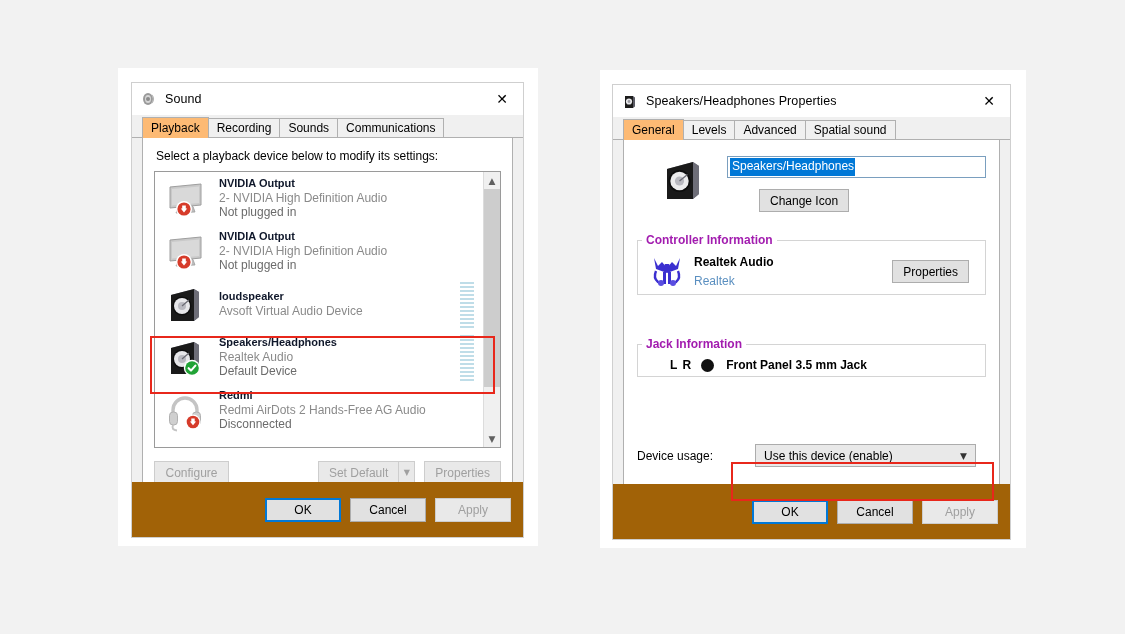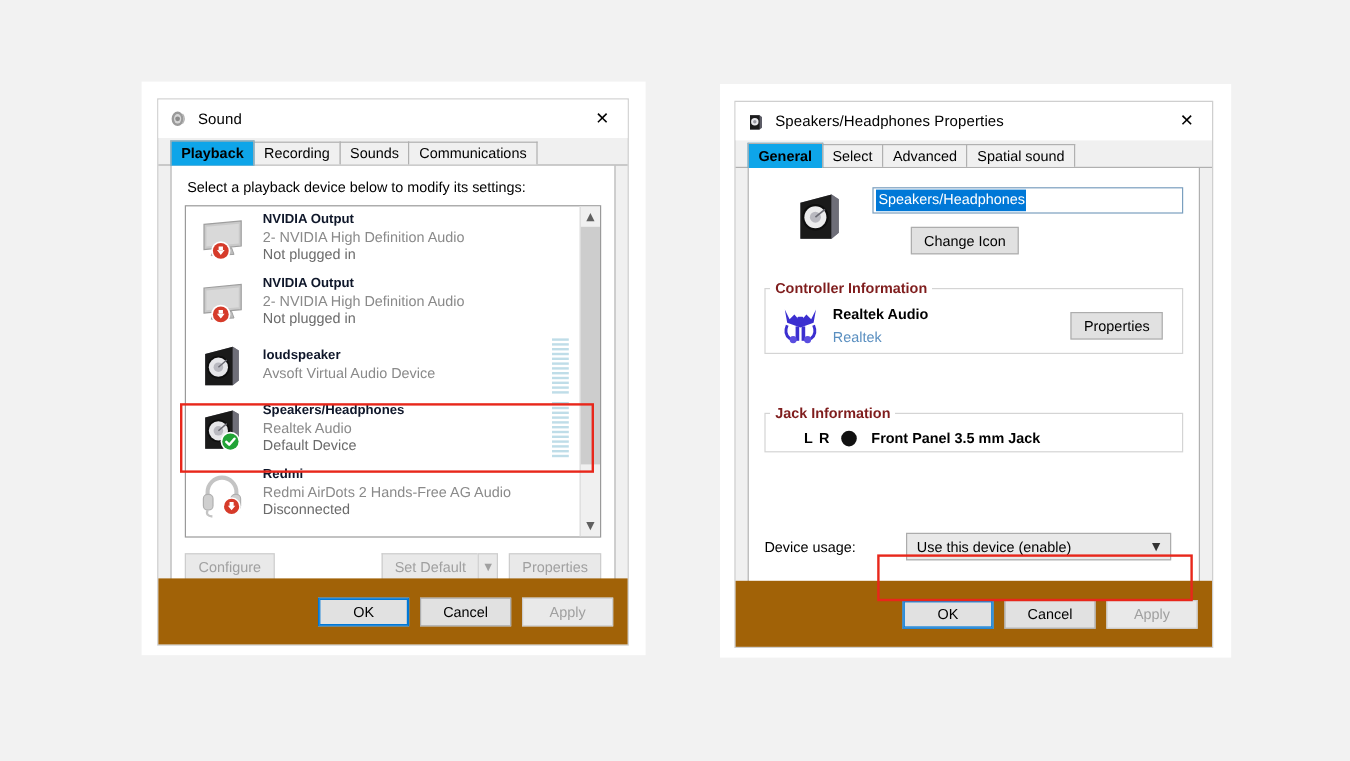--- a/index.html
+++ b/index.html
@@ -45,21 +45,21 @@
     display:flex; align-items:flex-end; height:21px;
     padding-left:10px; margin-top:2px;
     border-bottom:1px solid #b0b0b0; position:relative; z-index:1;
   }
   .tab {
     height:19px; line-height:18px; padding:0 8px;
     border:1px solid #b0b0b0; border-bottom:none;
     background:#f0f0f0; margin-right:-1px; font-size:12px; color:#000;
     cursor:default;
   }
-  .tab.active { background:#0ea5e9; height:21px; line-height:20px; position:relative; top:1px; z-index:2;font-weight:bold; }
+  .tab.active { background:#fdba74; height:21px; line-height:20px; position:relative; top:1px; z-index:2; }
 
   .tabpage {
     margin:0 10px; background:#ffffff;
     border:1px solid #b0b0b0; border-top:none;
     position:relative;
   }
 
   
   #sound-page { height:355px; padding:11px 11px 0 11px; }
   .hint { font-size:12px; margin:0 0 8px 2px; color:#000; }
@@ -139,21 +139,21 @@
   .name-input .sel {
     background:#0078d7; color:#ffffff; font-size:12px;
     padding:1px 1px 2px 2px; line-height:1.25;
   }
   .change-icon-btn { margin-top:11px;margin-left:32px; }
 
   fieldset {
     border:1px solid #d4d4d4; margin:0; padding:0;
     font-size:12px;
   }
-  legend { padding:0 4px; font-size:12px; font-weight:bold; color:#7f1d1d; margin-left:4px; }
+  legend { padding:0 4px; font-size:12px; font-weight:bold; color:#a21caf; margin-left:4px; }
   #ctrl-group { margin-top:21px; height:62px; }
   #jack-group { margin-top:42px; height:40px; }
 
   .ctrl-row { display:flex; align-items:center; padding:6px 10px 0 12px; }
   .realtek-logo { width:34px; height:32px; flex:none; margin-right:10px; }
   .ctrl-txt { flex:1; line-height:1.55; }
   .ctrl-name { font-size:12px; font-weight:bold; }
   .ctrl-link { font-size:12px; color:#5a8fc0; }
 
   .jack-row { display:flex; align-items:center; padding:7px 0 0 32px; font-size:12px; font-weight:bold; }
@@ -368,21 +368,21 @@
         <circle cx="7" cy="8.5" r="3.1" fill="#e9e9ec"></circle>
         <circle cx="7" cy="8.5" r="1.4" fill="#9b9ba3"></circle>
       </svg>
     </span>
     <span class="title-text">Speakers/Headphones Properties</span>
     <span class="close-btn">✕</span>
   </div>
 
   <div class="tabstrip">
     <div class="tab active">General</div>
-    <div class="tab">Select</div>
+    <div class="tab">Levels</div>
     <div class="tab">Advanced</div>
     <div class="tab">Spatial sound</div>
   </div>
 
   <div class="tabpage" id="props-page">
 
     <div class="name-row">
       <span class="big-icon">
         <svg viewBox="0 0 48 48" width="48" height="48">
           <path d="M8 13 L34 6 L40 10 L40 38 L34 43 L8 43 Z" fill="#7d7d87"></path>

